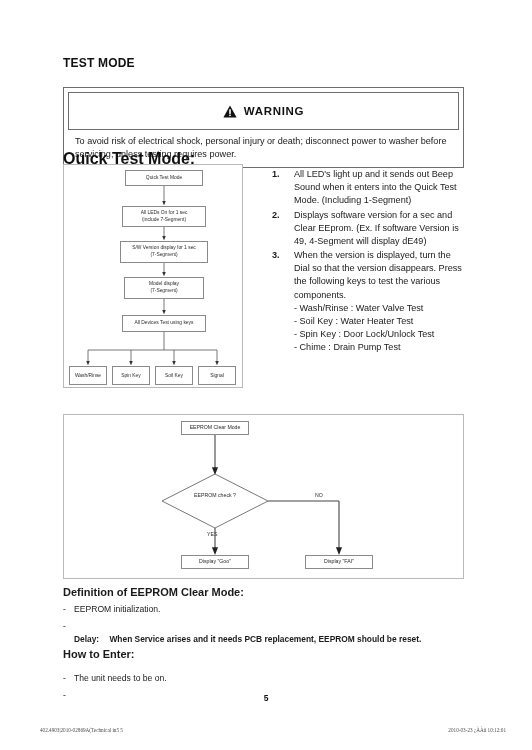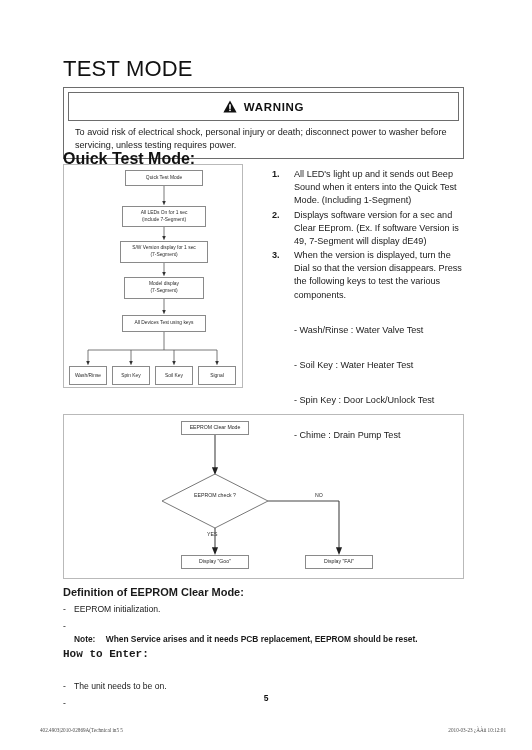--- a/index.html
+++ b/index.html
@@ -21,41 +21,41 @@
     left: 0; top: 0;
     width: 532px;
     height: 750px;
   }
 
   
   .doc-title {
     position: absolute;
     left: 63px;
     top: 56px;
-    font-size: 22px;
-    font-weight: normal;
+    font-size: 12px;
+    font-weight: bold;
     letter-spacing: 0.2px;
     color: #111;
   }
 
   
   .warning-outer {
     position: absolute;
     left: 63px;
     top: 87px;
     width: 401px;
     border: 1px solid #6d6d6d;
     box-sizing: border-box;
     background: #fff;
     padding: 4px 4px 5px 4px;
   }
   .warning-bar {
     border: 1px solid #6d6d6d;
     box-sizing: border-box;
-    height: 29px;
+    height: 38px;
     display: flex;
     align-items: center;
     justify-content: center;
     gap: 7px;
   }
   .warn-tri {
     width: 14px;
     height: 13px;
     display: block;
   }
@@ -187,37 +187,37 @@
     line-height: 1.45;
     color: #1a1a1a;
     margin-bottom: 1px;
   }
   .ins-num {
     width: 22px;
     flex: 0 0 22px;
     font-weight: bold;
   }
   .ins-body { flex: 1 1 auto; }
-  .ins-sub { display: block; margin-top: 22px; }
+  .ins-sub { display: block; }
 
   
   .defs {
     position: absolute;
     left: 63px;
     top: 586px;
     width: 401px;
     font-size: 8.6px;
     color: #1a1a1a;
   }
   .defs h4 {
     margin: 0 0 5px 0;
     font-size: 11px;
     font-weight: bold;
   }
-  .defs h4.tight { margin-top: 1px; margin-bottom: 20px; font-family: Liberation Mono, monospace; }
+  .defs h4.tight { margin-top: 1px; margin-bottom: 12px; }
   .bullet {
     display: flex;
     margin-bottom: 5px;
     line-height: 1.4;
   }
   .bullet .dash { width: 11px; flex: 0 0 11px; }
   .note {
     font-weight: bold;
     font-size: 8.4px;
     margin: -3px 0 2px 11px;
@@ -353,21 +353,21 @@
     </g>
   </svg>
 
   <div class="instructions">
     <div class="ins-row">
       <div class="ins-num">1.</div>
       <div class="ins-body">All LED's light up and it sends out Beep Sound when it enters into the Quick Test Mode. (Including 1-Segment)</div>
     </div>
     <div class="ins-row">
       <div class="ins-num">2.</div>
-      <div class="ins-body">Displays software version for a sec and Clear EEprom. (Ex. If software Version is 49, 7-Segment will display dE49)</div>
+      <div class="ins-body">Displays software version for a sec and Clear EEprom. (Ex. If software Version is 49, 4-Segment will display dE49)</div>
     </div>
     <div class="ins-row">
       <div class="ins-num">3.</div>
       <div class="ins-body">
         <span>When the version is displayed, turn the Dial so that the version disappears. Press the following keys to test the various components.</span>
         <span class="ins-sub">- Wash/Rinse : Water Valve Test</span>
         <span class="ins-sub">- Soil Key : Water Heater Test</span>
         <span class="ins-sub">- Spin Key : Door Lock/Unlock Test</span>
         <span class="ins-sub">- Chime : Drain Pump Test</span>
       </div>
@@ -377,21 +377,21 @@
   <div class="defs">
     <h4>Definition of EEPROM Clear Mode:</h4>
     <div class="bullet">
       <span class="dash">-</span>
       <span>EEPROM initialization.</span>
     </div>
     <div class="bullet">
       <span class="dash">-</span>
     </div>
     <div class="note">
-      <span class="note-kw">Note:</span>
+      <span class="note-kw">Delay:</span>
       <span>When Service arises and it needs PCB replacement, EEPROM should be reset.</span>
     </div>
     <h4 class="tight">How to Enter:</h4>
     <div class="bullet">
       <span class="dash">-</span>
       <span>The unit needs to be on.</span>
     </div>
     <div class="bullet">
       <span class="dash">-</span>
     </div>

